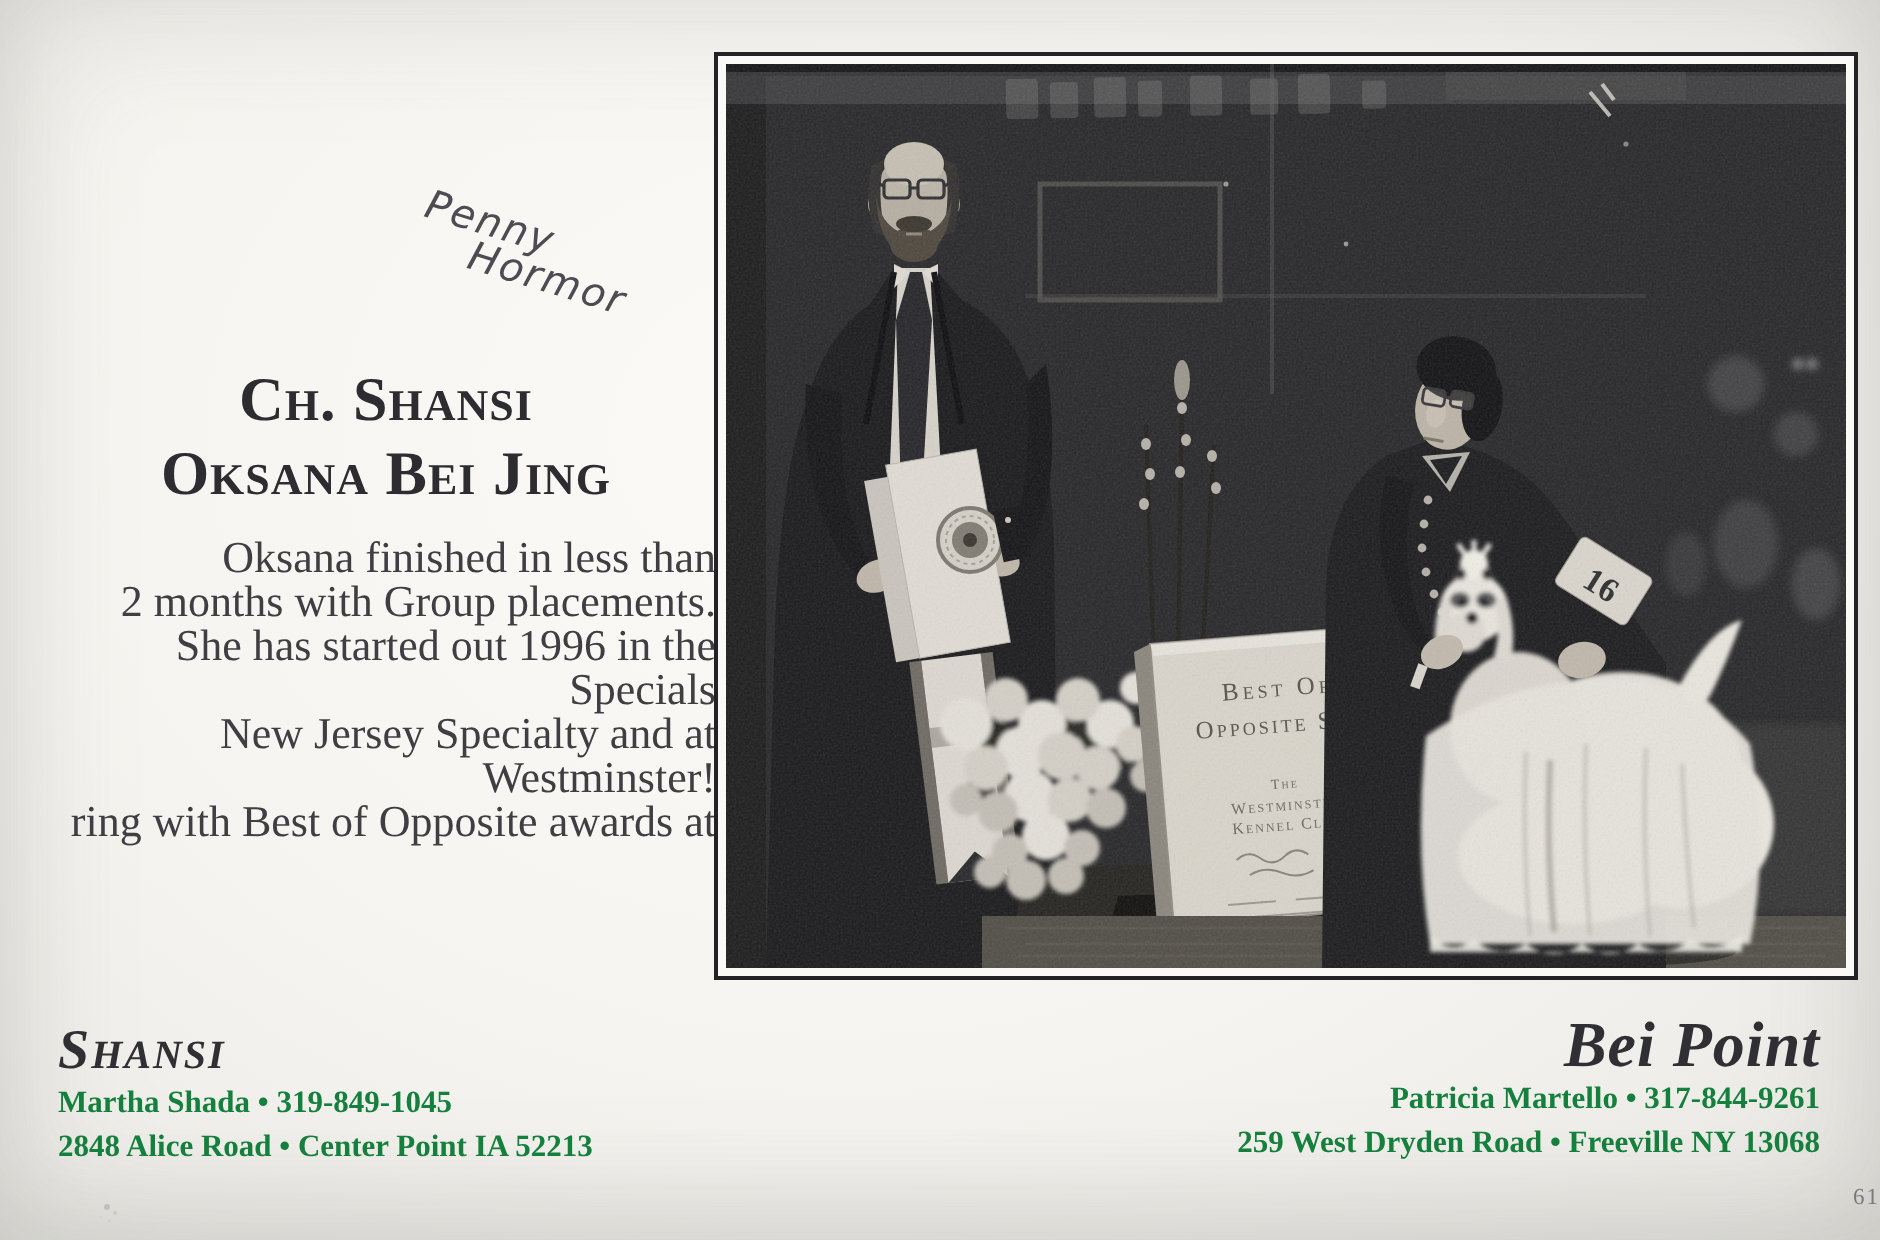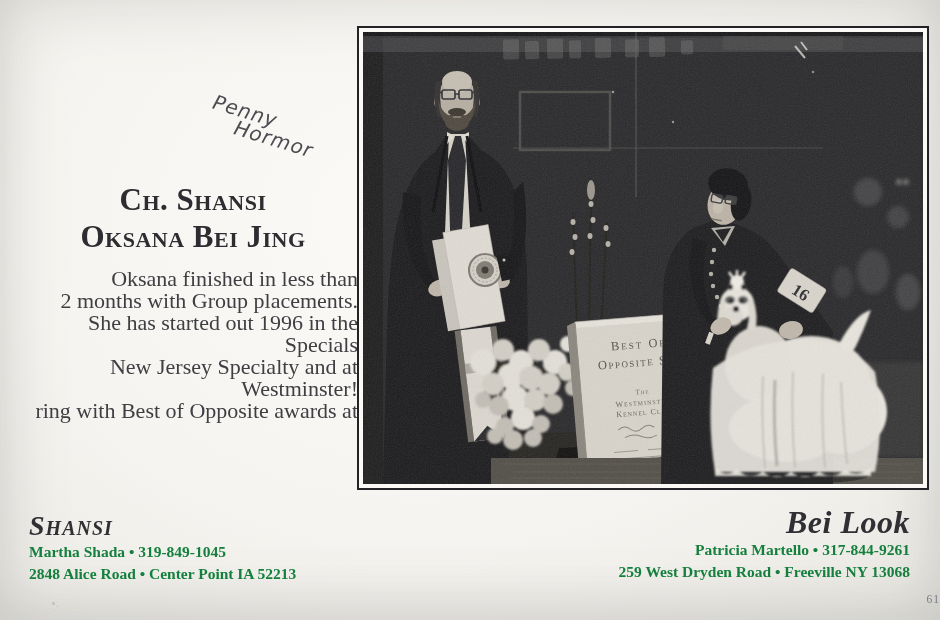--- a/index.html
+++ b/index.html
@@ -325,19 +325,19 @@
 </svg>
 </div>
 
 <div class="contact contact-left">
   <div class="kennel-left">Shansi</div>
   <div class="contact-line">Martha Shada • 319-849-1045</div>
   <div class="contact-line">2848 Alice Road • Center Point IA 52213</div>
 </div>
 
 <div class="contact contact-right">
-  <div class="kennel-right">Bei Look</div>
+  <div class="kennel-right">Bei Point</div>
   <div class="contact-line">Patricia Martello • 317-844-9261</div>
   <div class="contact-line">259 West Dryden Road • Freeville NY 13068</div>
 </div>
 
 <div class="page-number">61</div>
 <div class="smudge"></div>
 
 </body></html>

